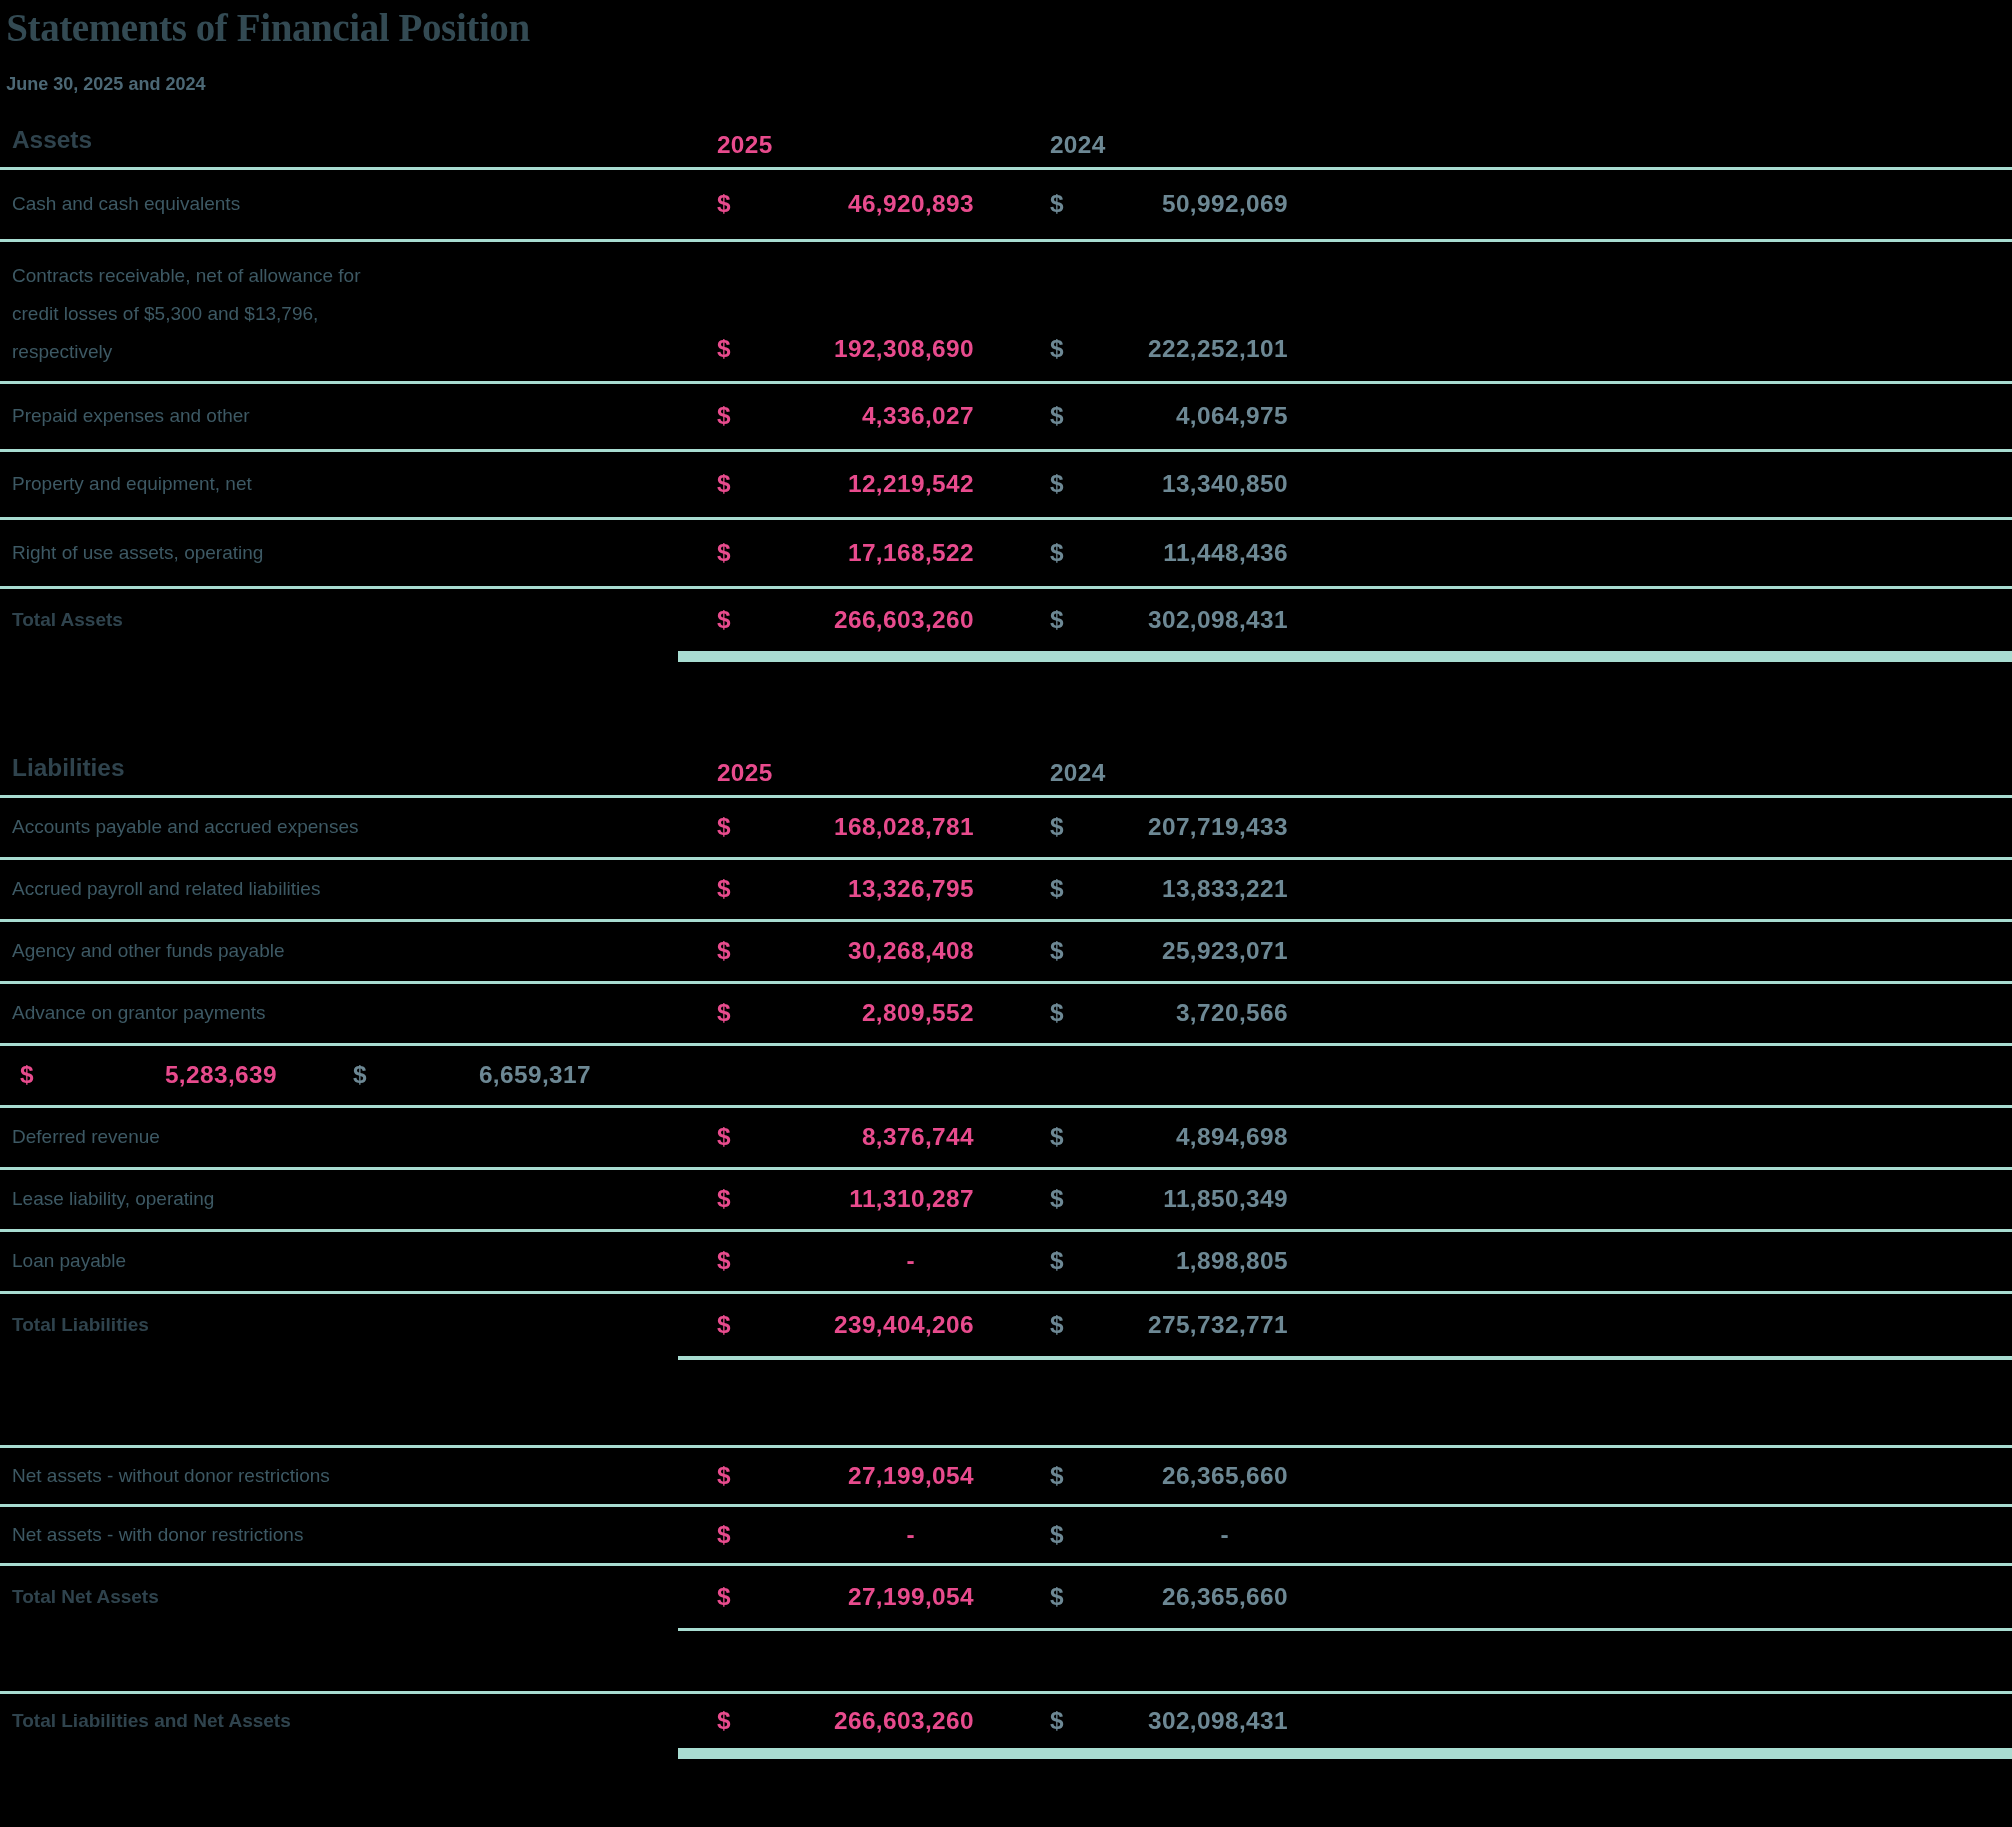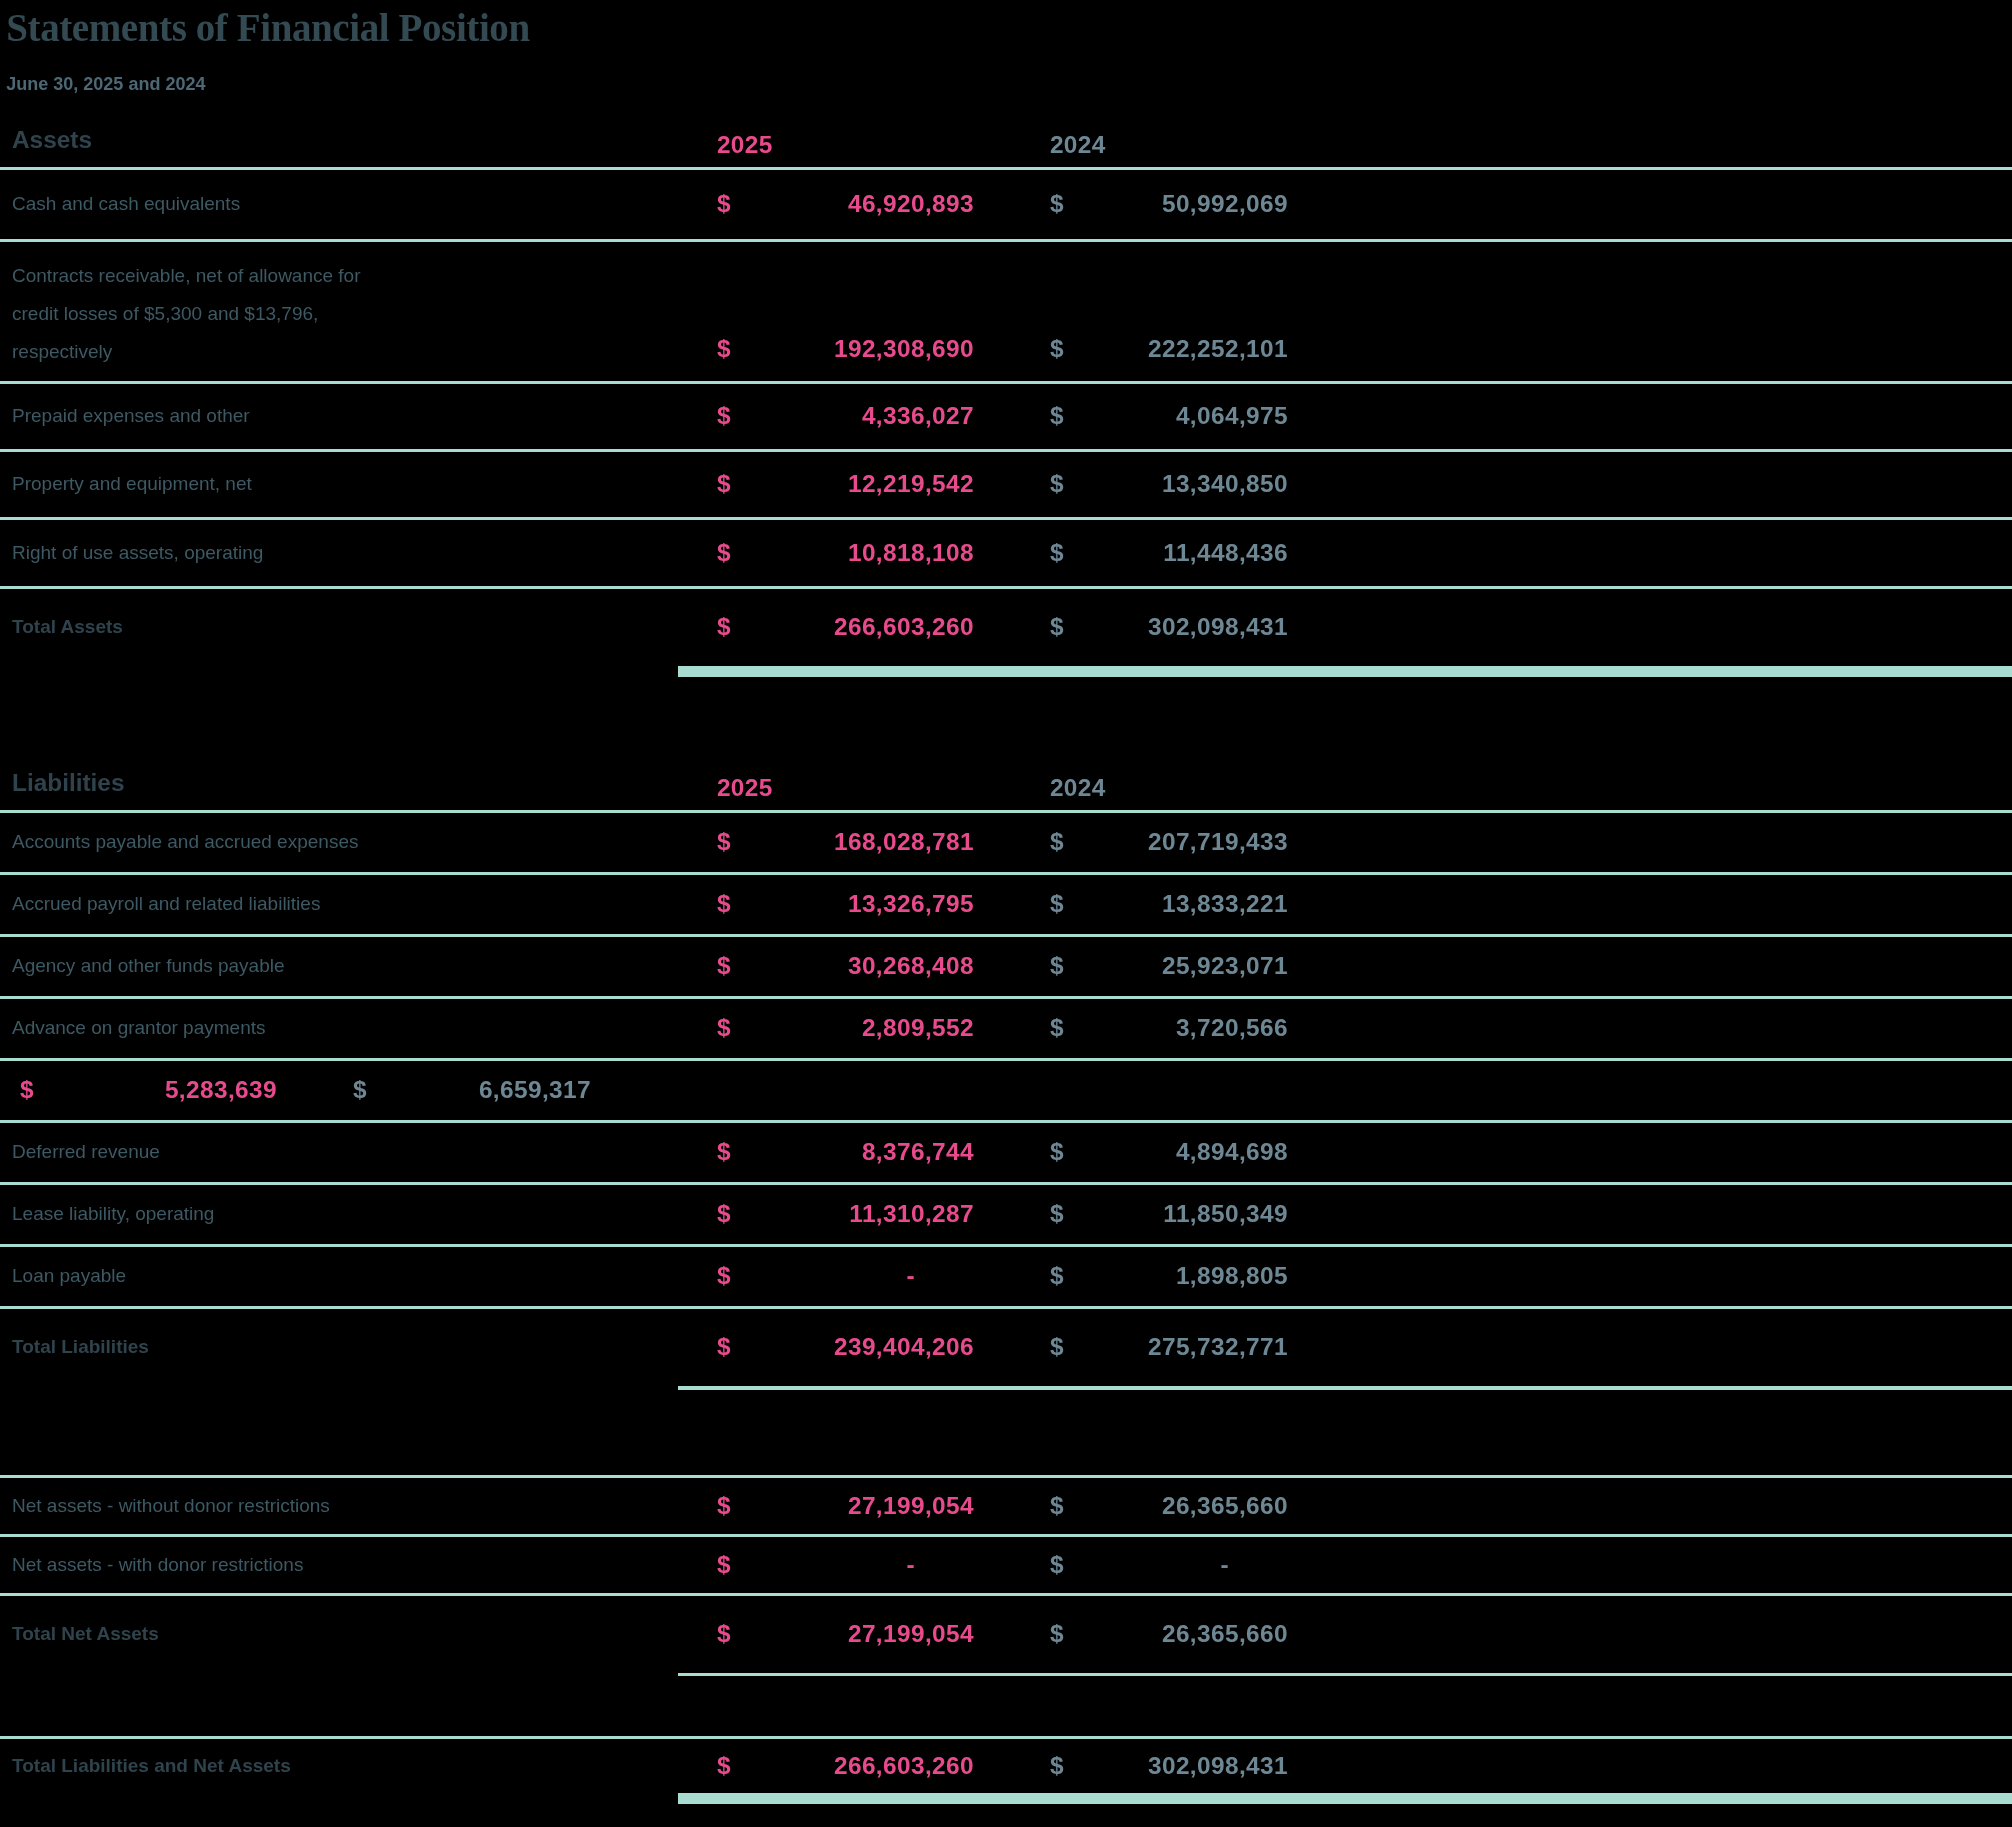--- a/index.html
+++ b/index.html
@@ -98,21 +98,21 @@
   .r-a3,.r-a4{height:68px;}
   .r-a5{height:69px;}
   .r-tall{
     height:142px;
     align-items:flex-end;
   }
   .r-tall .c-label{padding:11px 0 9.4px 0;}
   .r-tall .amt{padding-bottom:17.3px;}
   .r-liab{height:62px;}
   .r-net{height:59px;}
-  .r-total{height:80px;}
+  .r-total{height:65px;}
   .r-total .c-label{font-weight:800;color:var(--heading-slate);}
   .r-grand{height:57px;}
   .r-grand .c-label{font-weight:800;color:var(--heading-slate);}
 
   .rule-thick{
     height:11px;
     background:var(--rule-teal);
     margin-left:678px;
     width:1335px;
   }
@@ -195,21 +195,21 @@
       <div class="amt c24">
         <span class="cur">$</span>
         <span class="val">13,340,850</span>
       </div>
     </div>
 
     <div class="row lined r-a5">
       <div class="c-label">Right of use assets, operating</div>
       <div class="amt c25">
         <span class="cur">$</span>
-        <span class="val">10,818,108</span>
+        <span class="val">17,168,522</span>
       </div>
       <div class="gap"></div>
       <div class="amt c24">
         <span class="cur">$</span>
         <span class="val">11,448,436</span>
       </div>
     </div>
 
     <div class="row lined r-total">
       <div class="c-label">Total Assets</div>

